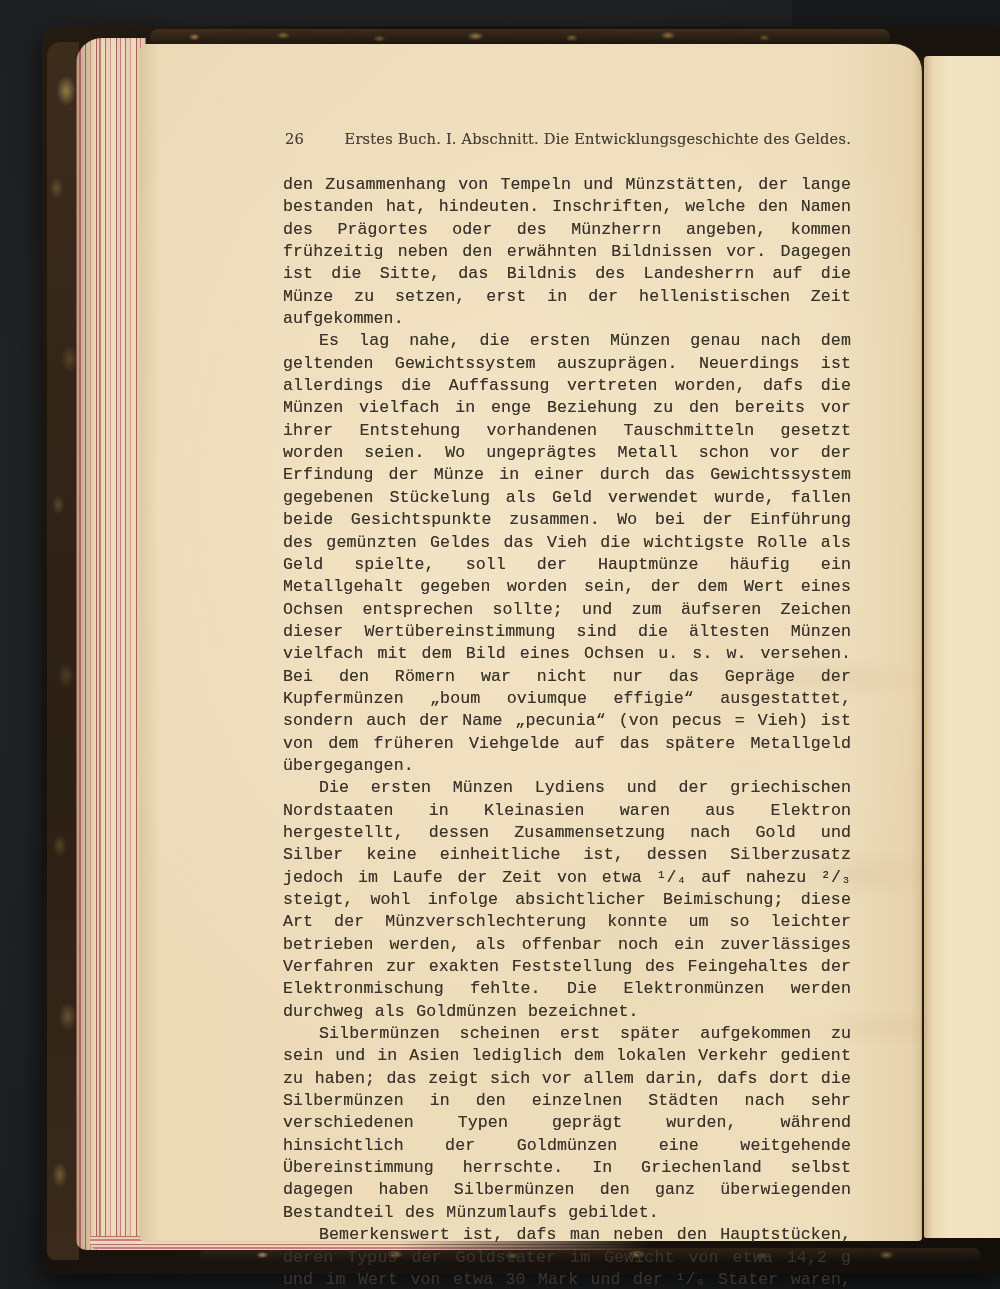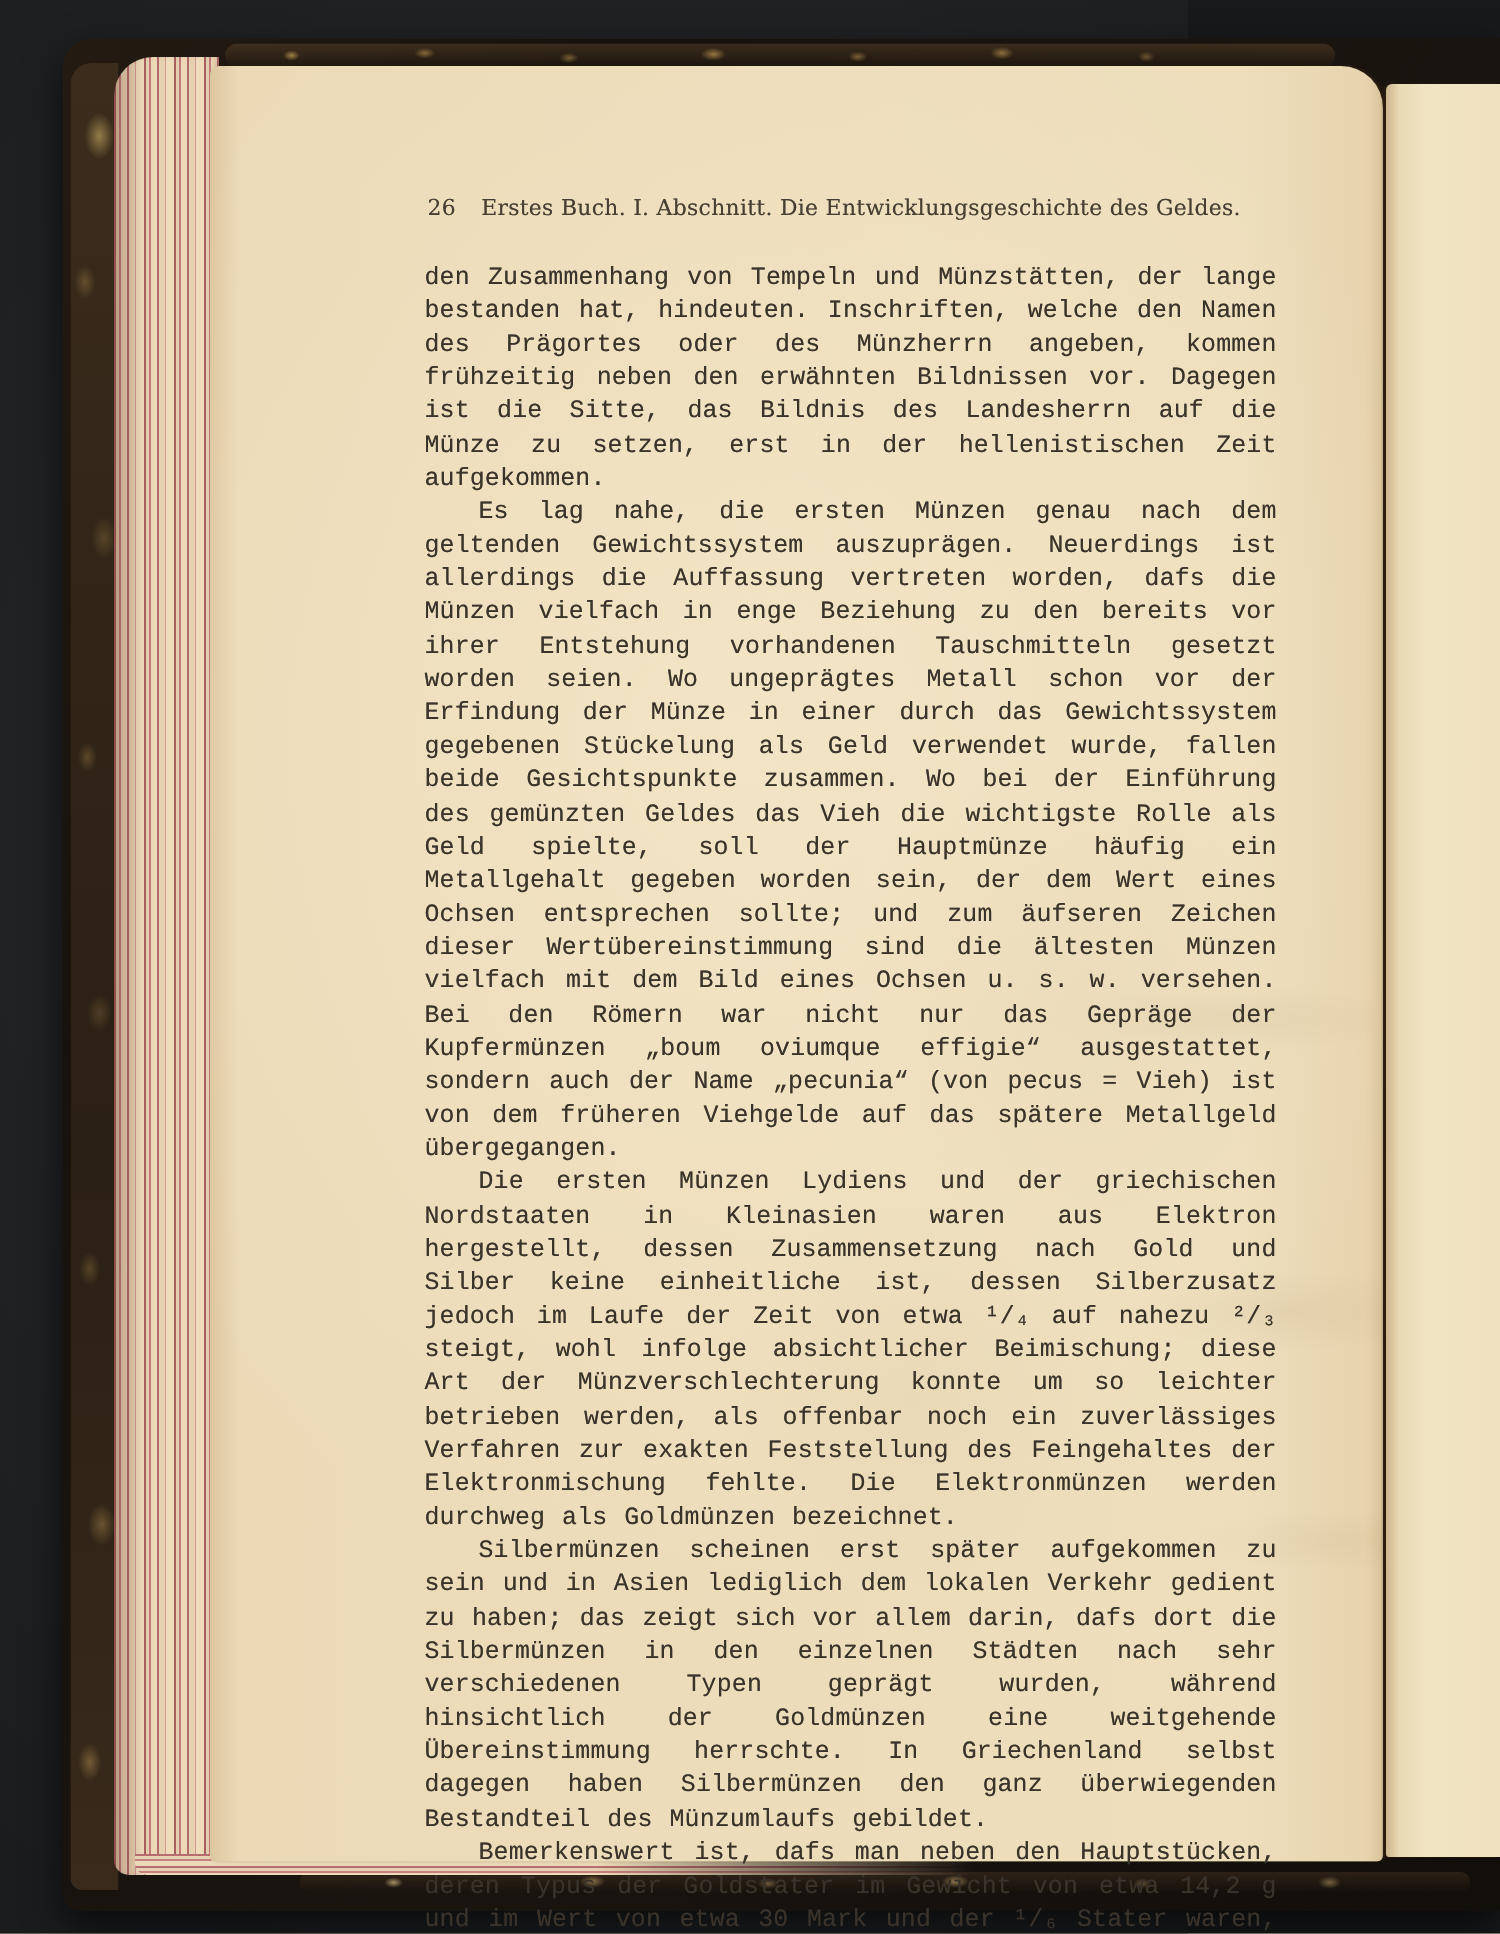--- a/index.html
+++ b/index.html
@@ -121,21 +121,21 @@
     position:absolute;left:143px;top:84px;width:568px;
     color:#3a332b;
   }
   .running-header{
     position:relative;height:22px;
     font-size:14.6px;line-height:22px;color:#463e33;
     letter-spacing:.2px;
     text-shadow:0 0 .4px rgba(70,62,51,.55);
   }
   .running-header .page-num{position:absolute;left:2px;top:0;}
-  .running-header .header-title{display:block;text-align:center;padding-left:14px;}
+  .running-header .header-title{display:block;text-align:right;padding-left:14px;}
   .body-text{
     margin-top:24px;
     font-size:16.6px;line-height:22.35px;
     text-align:justify;
     letter-spacing:.1px;
     word-spacing:1.2px;
     hyphens:auto;-webkit-hyphens:auto;
     text-shadow:0 0 .4px rgba(58,51,43,.6);
     font-family:Liberation Mono, monospace;
   }

